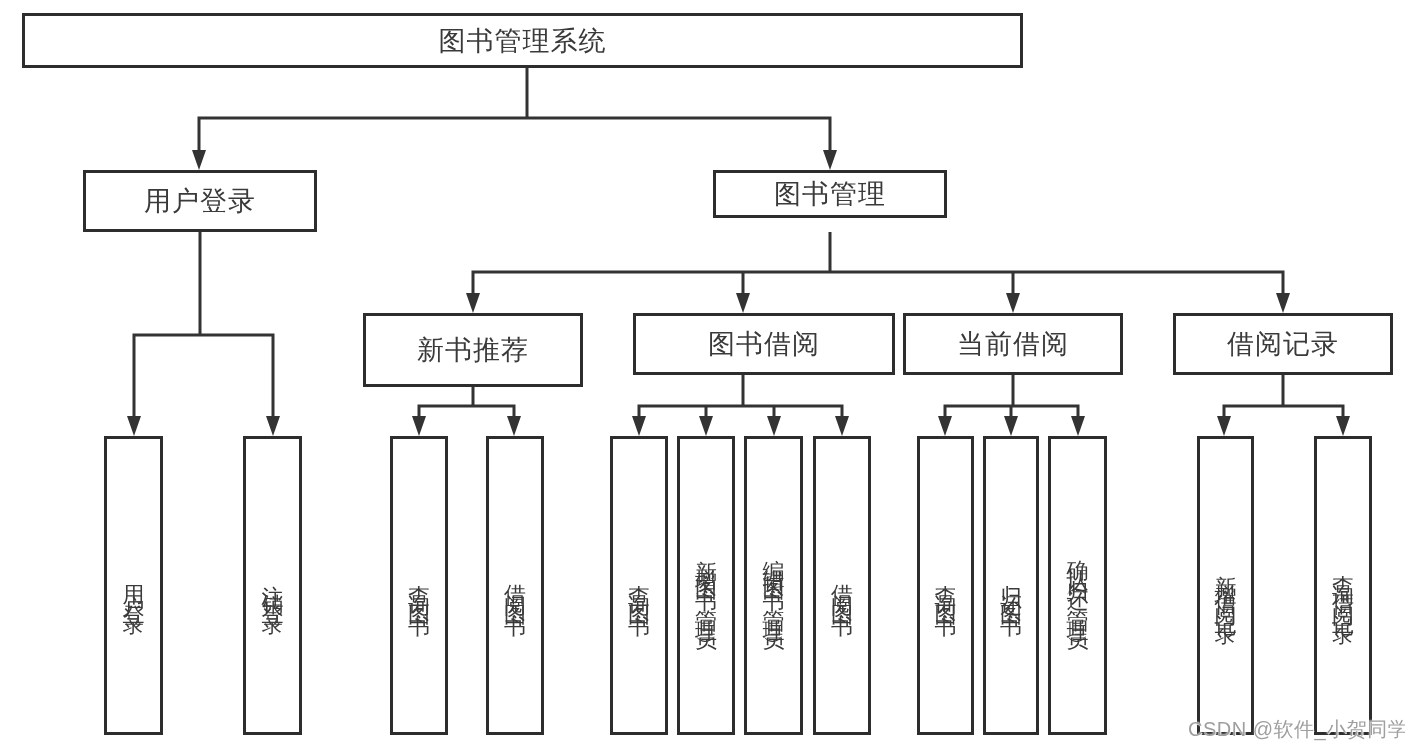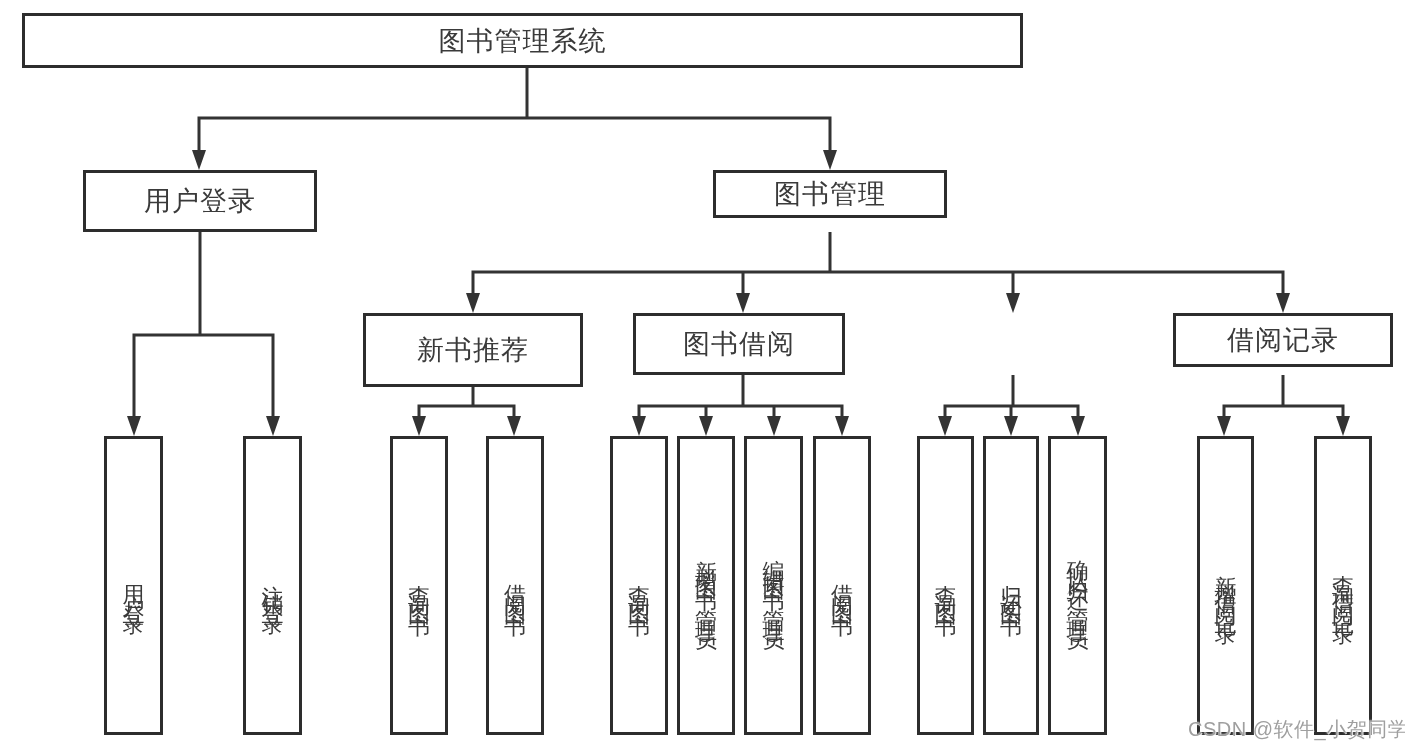--- a/index.html
+++ b/index.html
@@ -98,22 +98,23 @@
     <polygon points="1217,416 1231,416 1224,436"></polygon>
     <polygon points="1336,416 1350,416 1343,436"></polygon>
   </svg>
 
   <div class="node h-node" style="left:22px;top:13px;width:1001px;height:55px;">图书管理系统</div>
 
   <div class="node h-node" style="left:83px;top:170px;width:234px;height:62px;">用户登录</div>
   <div class="node h-node" style="left:713px;top:170px;width:234px;height:48px;">图书管理</div>
 
   <div class="node h-node" style="left:363px;top:313px;width:220px;height:74px;">新书推荐</div>
-  <div class="node h-node" style="left:633px;top:313px;width:212px;height:62px;">图书借阅</div>
-  <div class="node h-node" style="left:1173px;top:313px;width:220px;height:54px;">借阅记录</div>
+  <div class="node h-node" style="left:633px;top:313px;width:262px;height:62px;">图书借阅</div>
+  <div class="node h-node" style="left:903px;top:313px;width:220px;height:62px;">当前借阅</div>
+  <div class="node h-node" style="left:1173px;top:313px;width:220px;height:62px;">借阅记录</div>
 
   <div class="node v-node" style="left:104px;top:436px;width:59px;height:299px;">用户登录</div>
   <div class="node v-node" style="left:243px;top:436px;width:59px;height:299px;">注销登录</div>
 
   <div class="node v-node" style="left:390px;top:436px;width:58px;height:299px;">查询图书</div>
   <div class="node v-node" style="left:486px;top:436px;width:58px;height:299px;">借阅图书</div>
 
   <div class="node v-node" style="left:610px;top:436px;width:58px;height:299px;">查询图书</div>
   <div class="node v-node" style="left:677px;top:436px;width:58px;height:299px;">新增图书（管理员）</div>
   <div class="node v-node" style="left:744px;top:436px;width:59px;height:299px;">编辑图书（管理员）</div>

